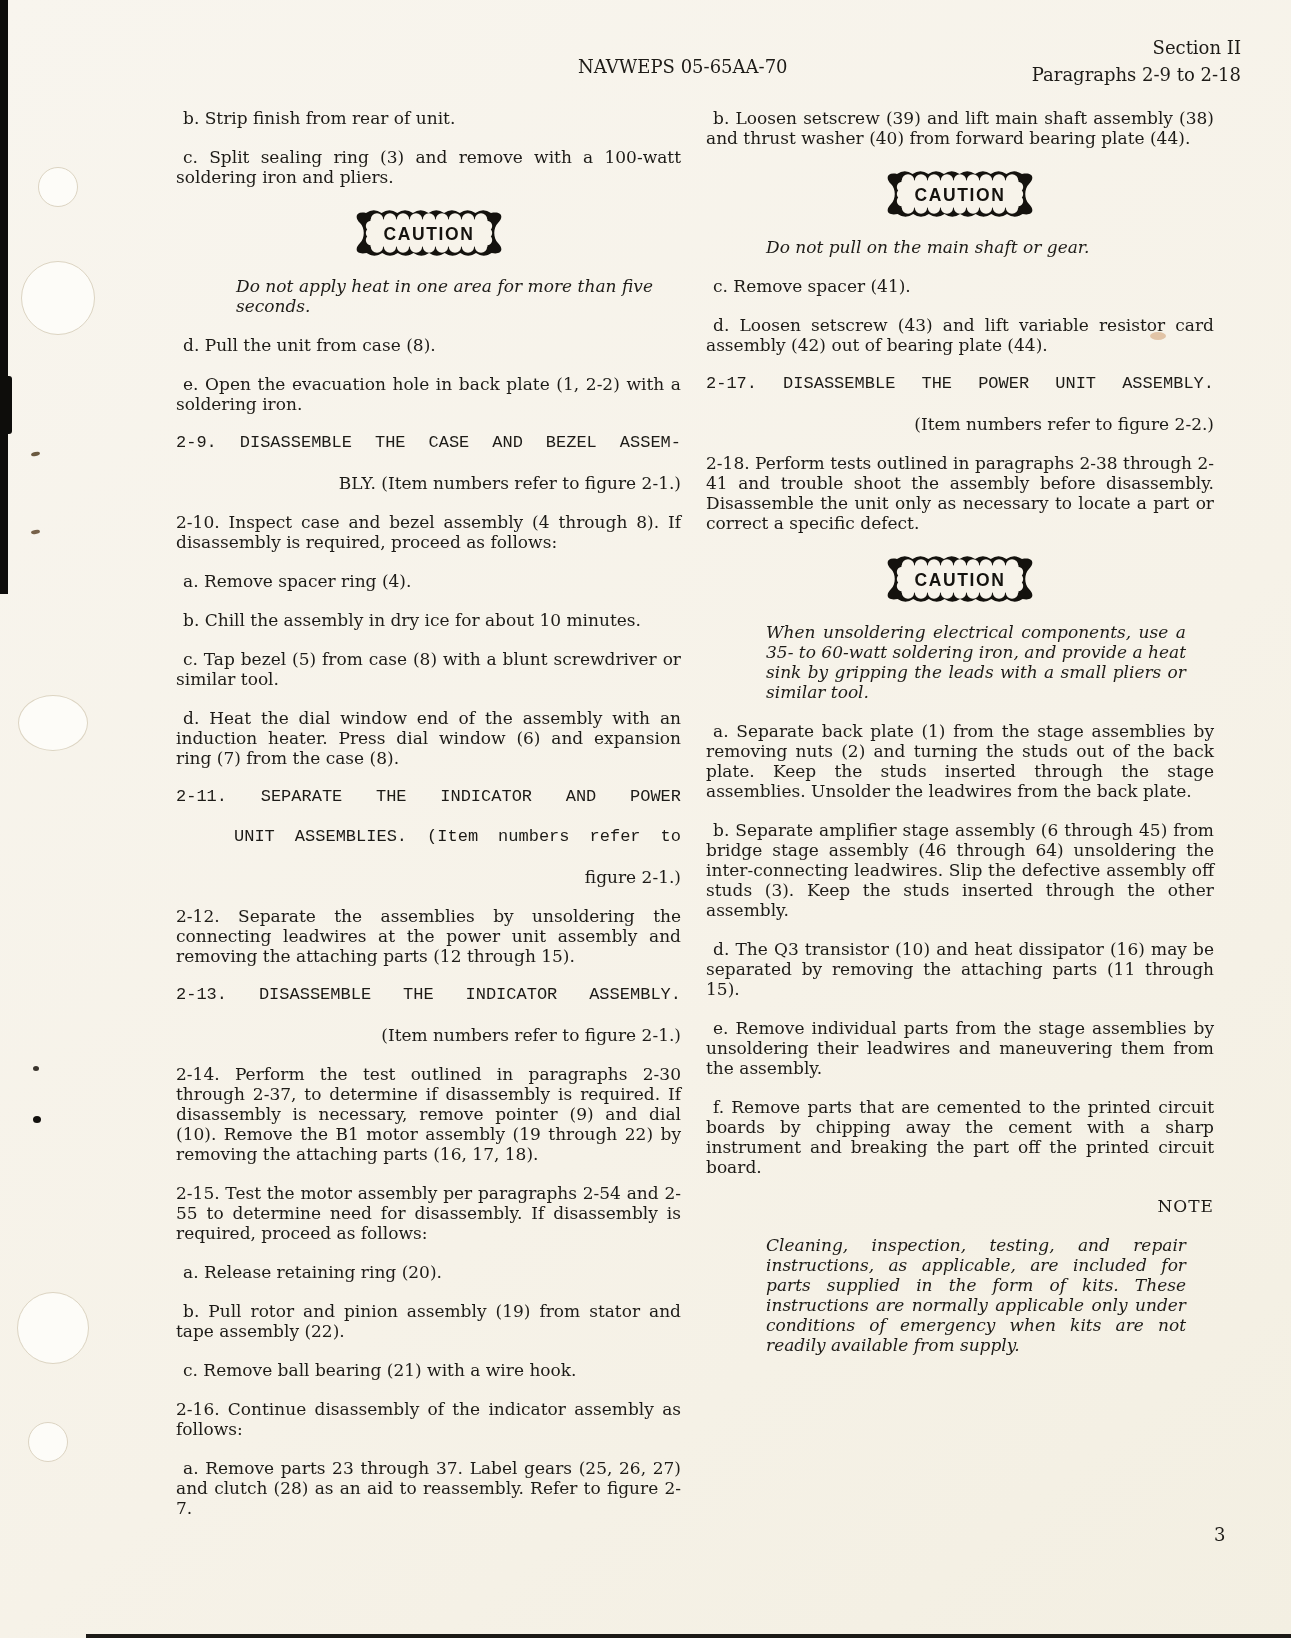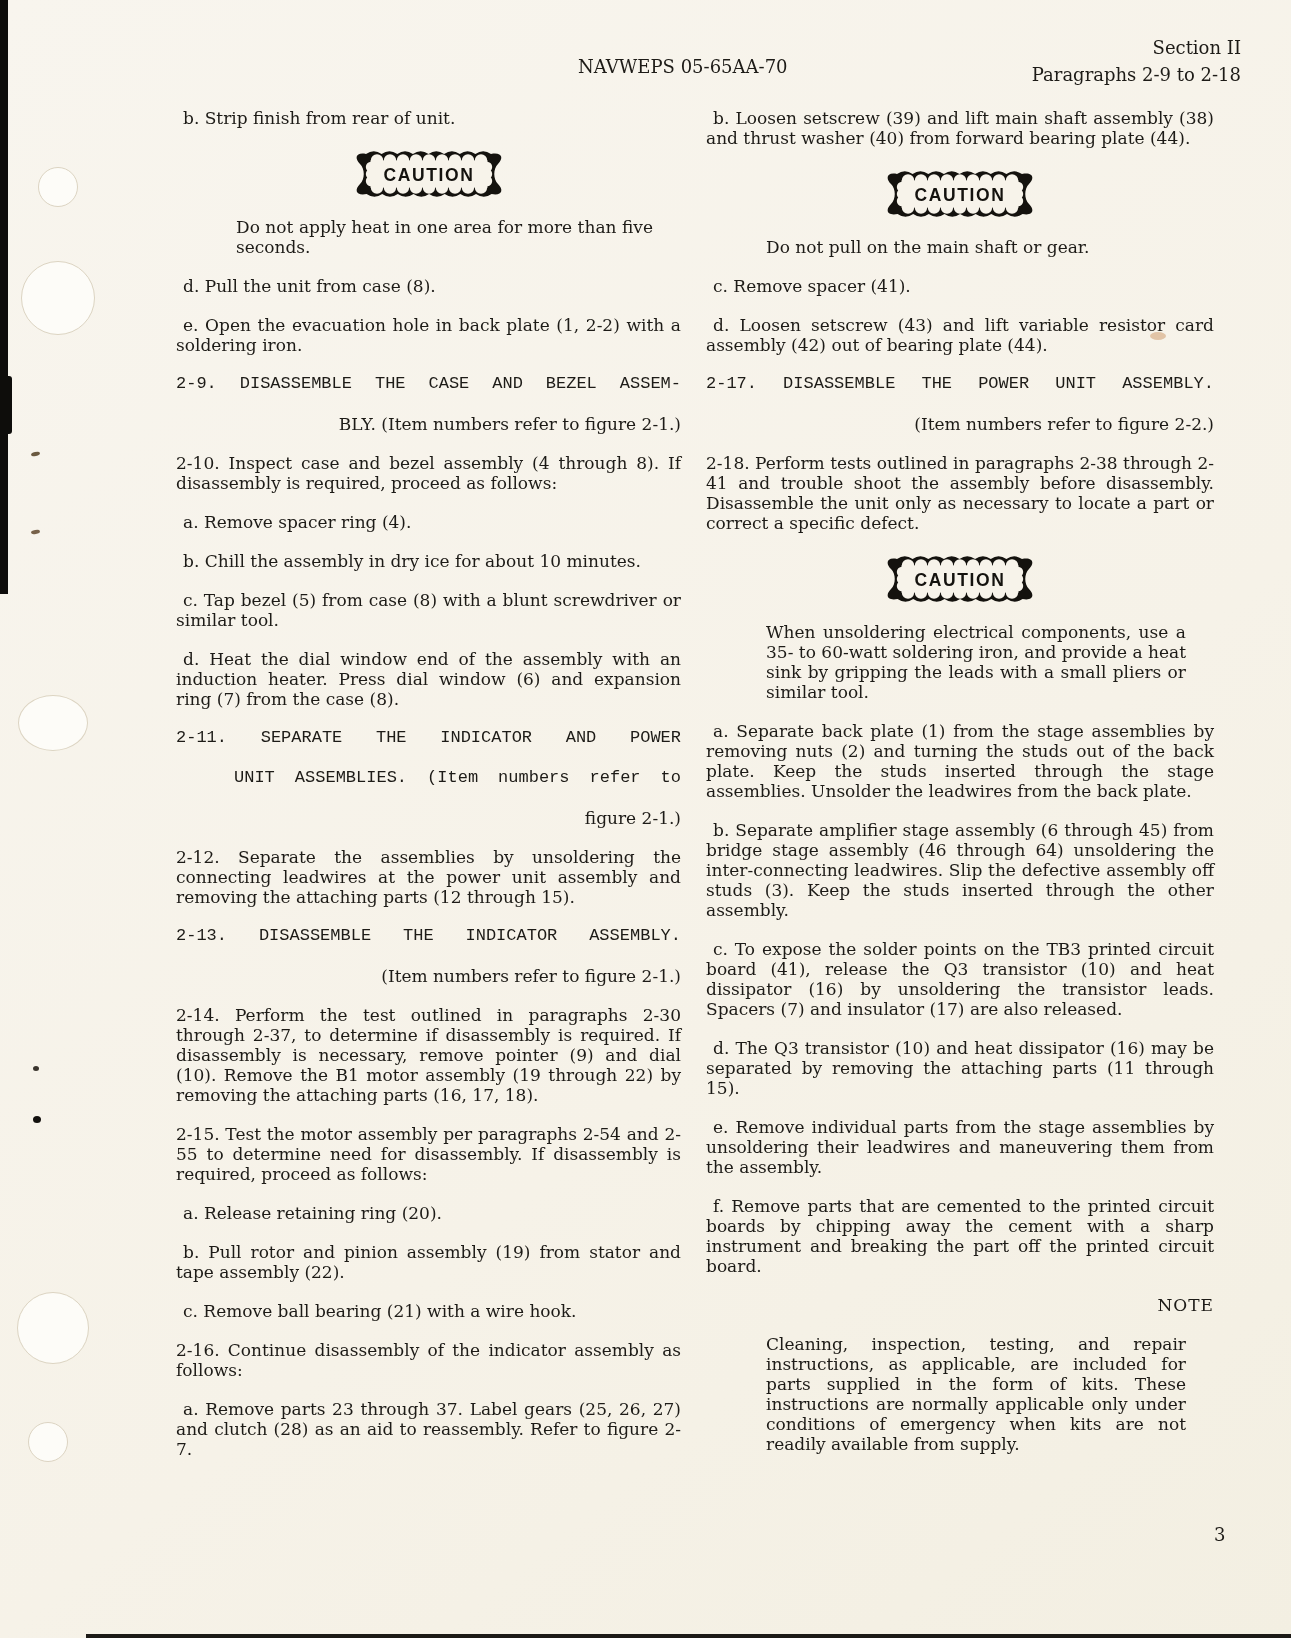--- a/index.html
+++ b/index.html
@@ -18,21 +18,21 @@
 
   .col{
     position:absolute;top:108px;width:505px;
     font-size:17px;line-height:20px;text-align:justify;
   }
   #col-left{left:176px;}
   #col-right{left:706px;width:508px;}
 
   .para{margin:0 0 19px 0;}
   .sub{text-indent:7px;}
-  .indented{margin-left:60px;margin-right:28px;}
+  .indented{margin-left:60px;margin-right:28px;font-style:italic;}
 
   .heading{margin:0 0 19px 0;}
   .h-line{text-align:right;}
   .h-line.just{text-align:justify;font-family:Liberation Mono, monospace;}
   .h-line.just::after{content:"";display:inline-block;width:100%;height:0;}
   .h-cont{padding-left:58px;}
 
   .caution-wrap{text-align:center;margin:0 0 16px 0;}
   .caution-wrap svg{display:inline-block;vertical-align:top;}
 
@@ -77,20 +77,21 @@
   <div class="speck speck-5"></div>
 
   <div class="doc-number">NAVWEPS 05-65AA-70</div>
   <div class="header-right">
     <div>Section II</div>
     <div>Paragraphs 2-9 to 2-18</div>
   </div>
 
   <div class="col" id="col-left">
       <p class="para sub">b. Strip finish from rear of unit.</p>
+      <p class="para sub">c. Split sealing ring (3) and remove with a 100-watt soldering iron and pliers.</p>
       <div class="caution-wrap"><svg width="152" height="54" viewBox="0 0 152 54">
     <path d="M 13 7 Q 20.8 1.5 28.6 7 Q 36.4 1.5 44.3 7 Q 52.0 1.5 59.9 7 Q 67.7 1.5 75.5 7 Q 83.3 1.5 91.1 7 Q 98.9 1.5 106.8 7 Q 114.5 1.5 122.4 7 Q 130.2 1.5 138.0 7 C 149 5 151 11 145 17 C 140 22 140 32 145 37 C 151 43 149 49 138.6 47 Q 130.8 52.5 123.0 47 Q 115.2 52.5 107.3 47 Q 99.5 52.5 91.7 47 Q 83.9 52.5 76.1 47 Q 68.3 52.5 60.5 47 Q 52.7 52.5 44.8 47 Q 37.0 52.5 29.2 47 Q 21.4 52.5 13.6 47 C 3 49 1 43 7 37 C 12 32 12 22 7 17 C 1 11 3 5 13 7 Z" fill="#14120e"></path>
     <rect x="17.5" y="13.5" width="117" height="27" fill="#f7f3ea"></rect>
     <circle cx="24" cy="13.5" r="6.2" fill="#f7f3ea"></circle>
           <circle cx="24" cy="40.5" r="6.2" fill="#f7f3ea"></circle>
           <circle cx="37" cy="13.5" r="6.2" fill="#f7f3ea"></circle>
           <circle cx="37" cy="40.5" r="6.2" fill="#f7f3ea"></circle>
           <circle cx="50" cy="13.5" r="6.2" fill="#f7f3ea"></circle>
           <circle cx="50" cy="40.5" r="6.2" fill="#f7f3ea"></circle>
           <circle cx="63" cy="13.5" r="6.2" fill="#f7f3ea"></circle>
@@ -207,21 +208,20 @@
           <circle cx="134" cy="20" r="5.2" fill="#f7f3ea"></circle>
           <circle cx="18" cy="27" r="5.2" fill="#f7f3ea"></circle>
           <circle cx="134" cy="27" r="5.2" fill="#f7f3ea"></circle>
           <circle cx="18" cy="34" r="5.2" fill="#f7f3ea"></circle>
           <circle cx="134" cy="34" r="5.2" fill="#f7f3ea"></circle>
     <text x="76" y="33.5" text-anchor="middle" font-family="Liberation Sans, sans-serif" font-size="17.5" font-weight="bold" letter-spacing="1.6" fill="#14120e">CAUTION</text>
   </svg></div>
       <p class="para indented">When unsoldering electrical components, use a 35- to 60-watt soldering iron, and provide a heat sink by gripping the leads with a small pliers or similar tool.</p>
       <p class="para sub">a. Separate back plate (1) from the stage assemblies by removing nuts (2) and turning the studs out of the back plate. Keep the studs inserted through the stage assemblies. Unsolder the leadwires from the back plate.</p>
       <p class="para sub">b. Separate amplifier stage assembly (6 through 45) from bridge stage assembly (46 through 64) unsoldering the inter-connecting leadwires. Slip the defective assembly off studs (3). Keep the studs inserted through the other assembly.</p>
-      <p class="para sub">c. To expose the solder points on the TB3 printed circuit board (41), release the Q3 transistor (10) and heat dissipator (16) by unsoldering the transistor leads. Spacers (7) and insulator (17) are also released.</p>
       <p class="para sub">d. The Q3 transistor (10) and heat dissipator (16) may be separated by removing the attaching parts (11 through 15).</p>
       <p class="para sub">e. Remove individual parts from the stage assemblies by unsoldering their leadwires and maneuvering them from the assembly.</p>
       <p class="para sub">f. Remove parts that are cemented to the printed circuit boards by chipping away the cement with a sharp instrument and breaking the part off the printed circuit board.</p>
       <div class="note-heading">NOTE</div>
       <p class="para indented">Cleaning, inspection, testing, and repair instructions, as applicable, are included for parts supplied in the form of kits. These instructions are normally applicable only under conditions of emergency when kits are not readily available from supply.</p>
     </div>
 
   <div class="page-number">3</div>
 </div>
 

